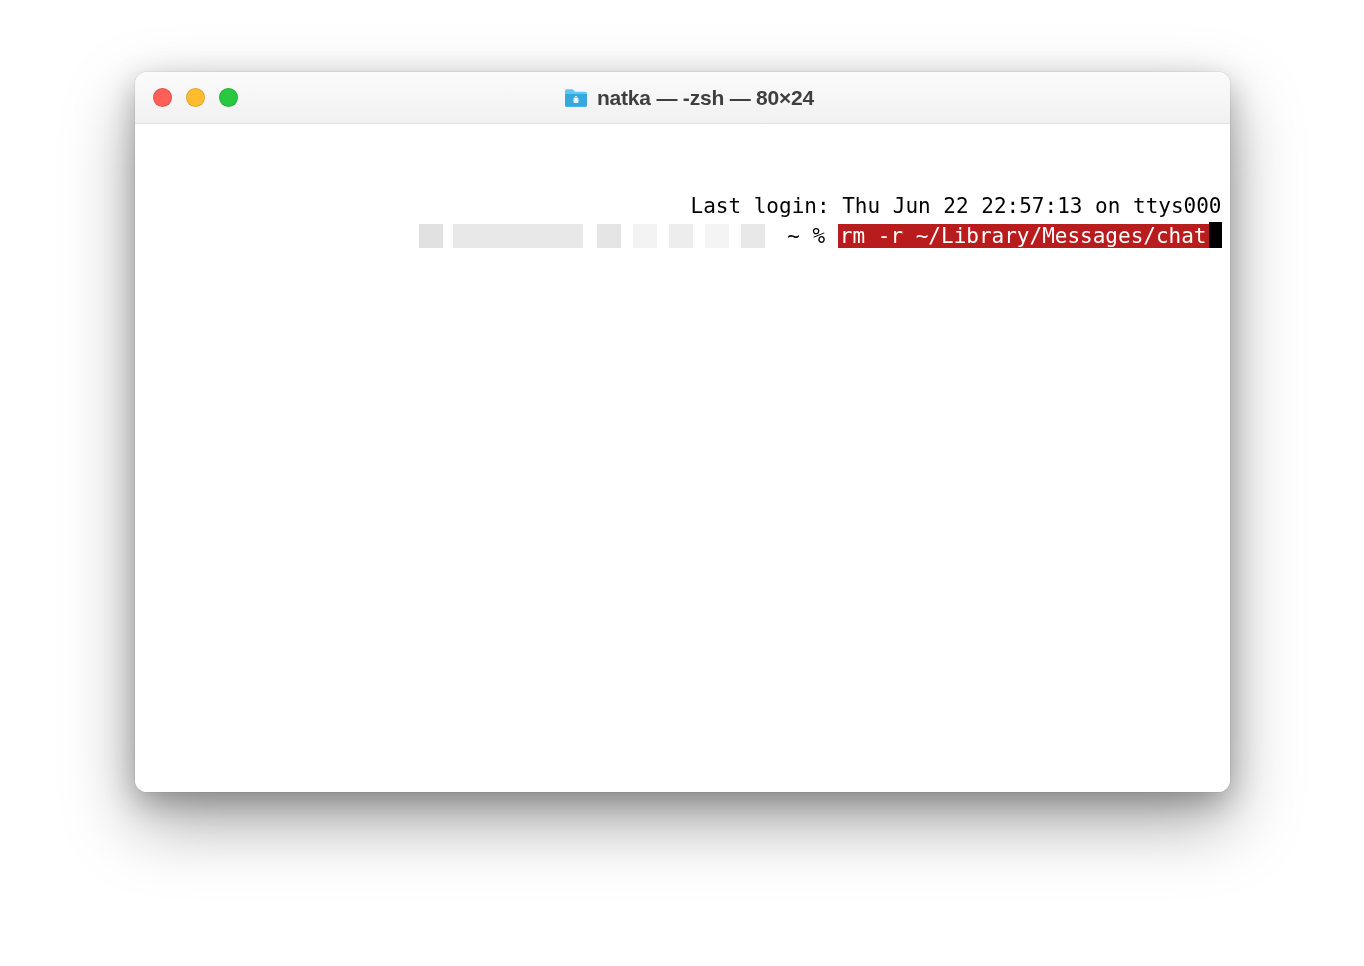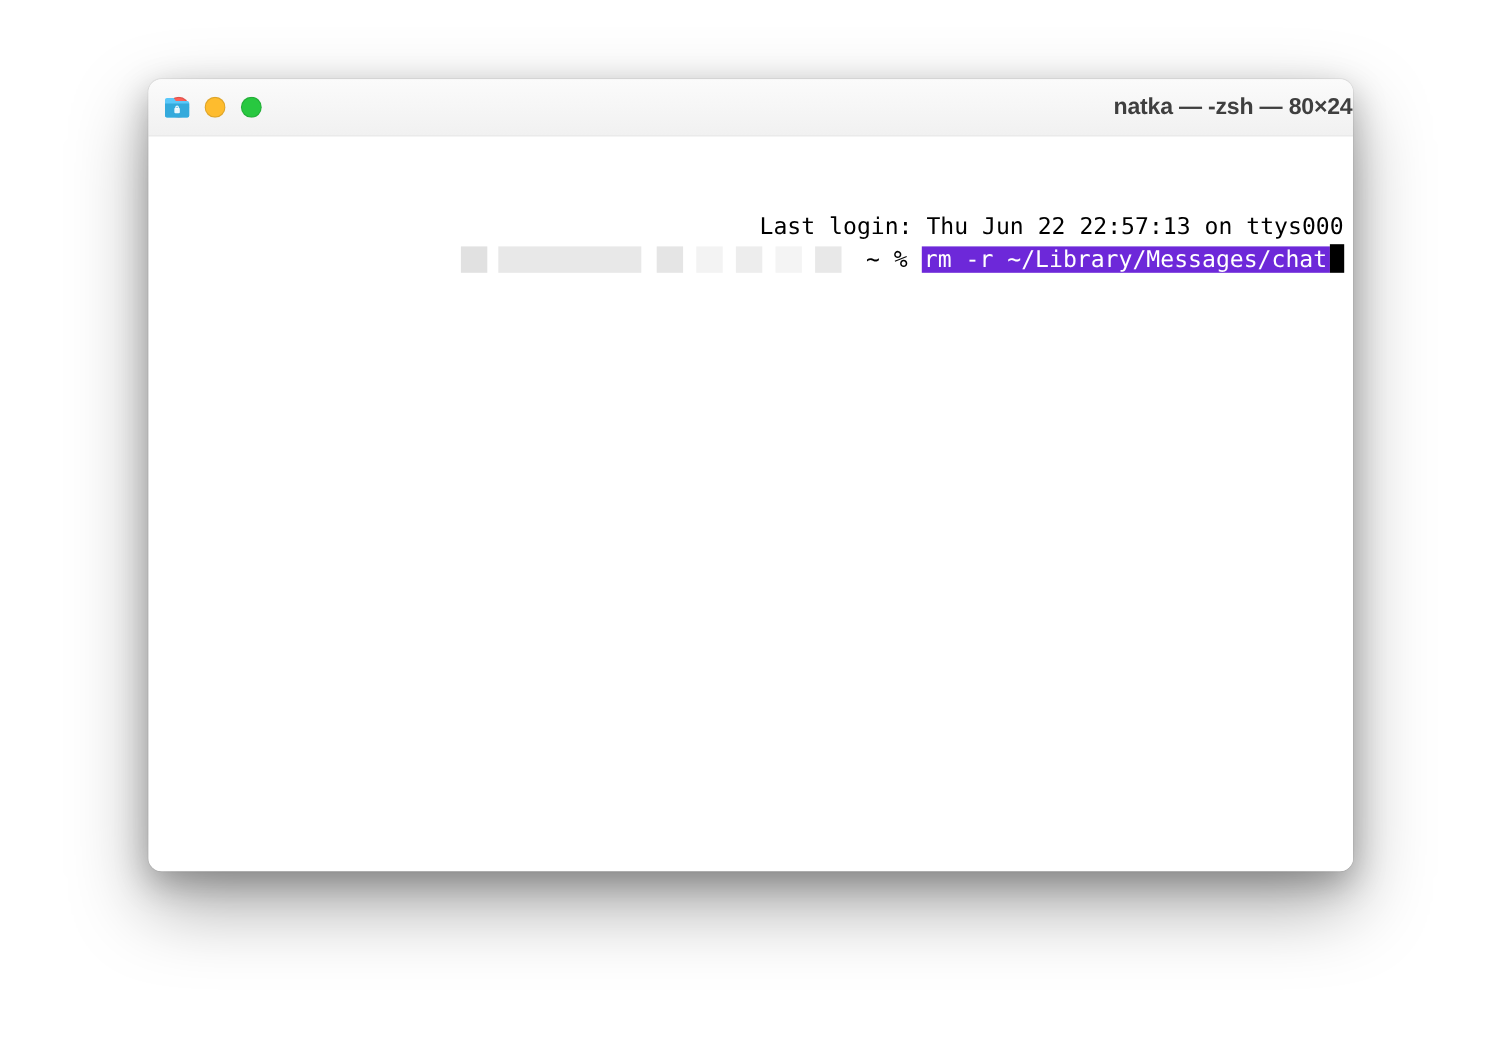--- a/index.html
+++ b/index.html
@@ -56,21 +56,21 @@
     .tl-close { background: #ff5f57; }
     .tl-min { background: #febc2e; }
     .tl-max { background: #28c840; }
     
     .title-area {
       position: absolute;
       left: 13px;
       right: 0;
       display: flex;
       align-items: center;
-      justify-content: space-between;
+      justify-content: center;
       gap: 8px;
       pointer-events: none;
     }
     
     .folder-icon {
       width: 26px;
       height: 22px;
       position: relative;
     }
     
@@ -123,21 +123,21 @@
     .rb4 { width: 24px; background: #f3f3f3; margin-left: 12px; }
     .rb5 { width: 24px; background: #ededed; margin-left: 12px; }
     .rb6 { width: 24px; background: #f4f4f4; margin-left: 12px; }
     .rb7 { width: 24px; background: #e8e8e8; margin-left: 12px; }
     
     .prompt-text {
       display: inline;
     }
     
     .highlighted-cmd {
-      background: #6d28d9;
+      background: #b91c1c;
       color: #ffffff;
       padding: 0 2px;
     }
     
     .cursor-block {
       display: inline-block;
       width: 13px;
       height: 26px;
       background: #000000;
       vertical-align: text-bottom;

